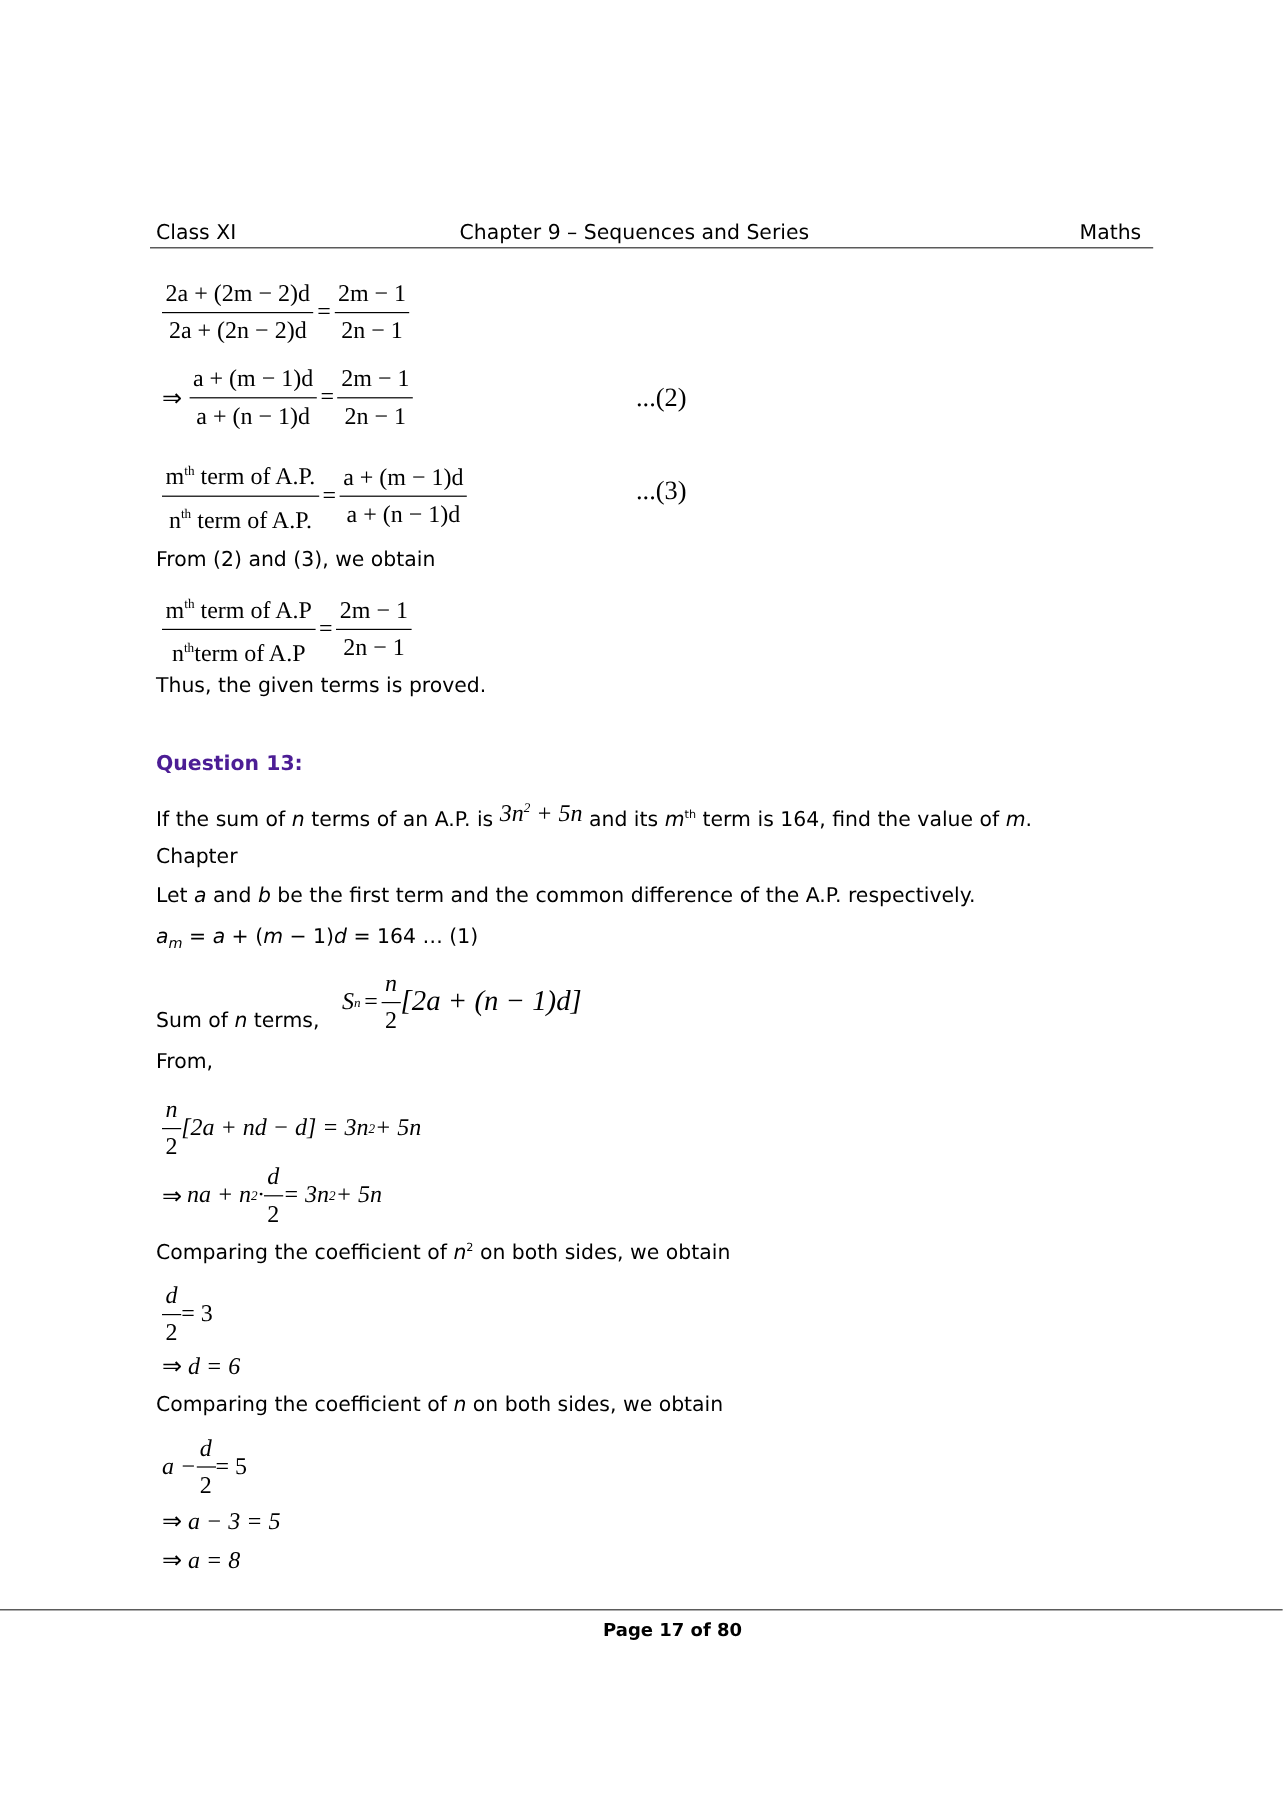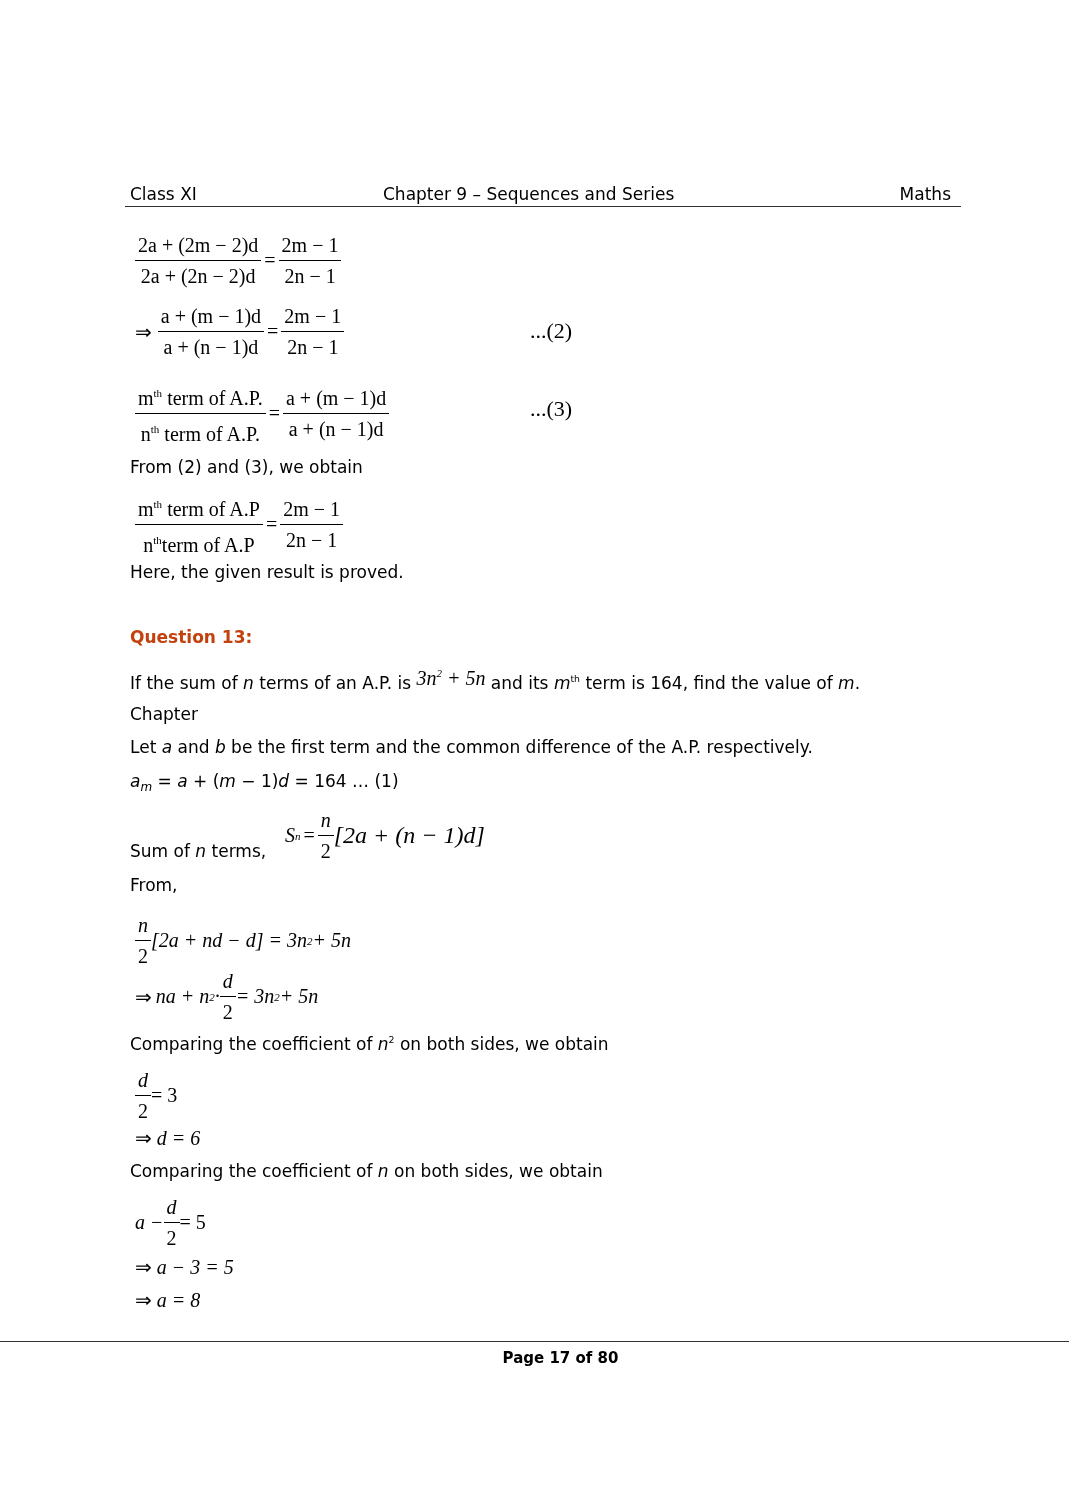--- a/index.html
+++ b/index.html
@@ -10,21 +10,21 @@
   .serif { font-family:"Liberation Serif", serif; font-size:20px; }
   .it { font-style:italic; }
   .header { left:125px; top:184px; width:836px; height:22px; border-bottom:1.5px solid #333; }
   .header span { position:absolute; top:0; font-size:17px; }
   .frac { display:inline-flex; flex-direction:column; align-items:center; vertical-align:middle; }
   .frac .num { border-bottom:1.2px solid #000; padding:0 3px 2px 3px; line-height:26px; }
   .frac .den { padding:2px 3px 0 3px; line-height:26px; }
   .row { display:flex; align-items:center; white-space:nowrap; }
   .eq { margin:0 3px; }
   sup { font-size:0.55em; }
-  .q-title { color:#c2410c; font-weight:bold; font-size:17px; }
+  .q-title { color:#4c1d95; font-weight:bold; font-size:17px; }
   .footer-line { left:0; top:1341px; width:1069px; border-top:1.5px solid #333; }
   .footer { left:0; width:1069px; top:1349px; text-align:center; font-weight:bold; font-size:15px;padding-left:26px; }
   .tag { font-family:"Liberation Serif", serif; font-size:22px; }
 </style>
 </head>
 <body>
 
 <div class="abs header">
   <span style="left:5px">Class XI</span>
   <span style="left:258px">Chapter 9 – Sequences and Series</span>
@@ -77,21 +77,21 @@
     <span class="num"><span>m</span><sup>th</sup><span> term of A.P</span></span>
     <span class="den"><span>n</span><sup>th</sup><span>term of A.P</span></span>
   </span>
   <span class="eq">=</span>
   <span class="frac">
       <span class="num">2m − 1</span>
       <span class="den">2n − 1</span>
     </span>
 </div>
 
-<div class="abs sans" style="left:130px; top:562px;">Here, the given result is proved.</div>
+<div class="abs sans" style="left:130px; top:562px;">Thus, the given terms is proved.</div>
 
 <div class="abs q-title" style="left:130px; top:627px;">Question 13:</div>
 
 <div class="abs sans" style="left:130px; top:671px; white-space:nowrap;">
   <span>If the sum of </span><span class="it">n</span><span> terms of an A.P. is </span><span class="serif it" style="font-size:20px; position:relative; top:-4px;margin-top:36px;"><span>3n</span><sup>2</sup><span> + 5n</span></span><span> and its </span><span class="it">m</span><sup>th</sup><span> term is 164, find the value of </span><span class="it">m</span><span>.</span>
 </div>
 
 <div class="abs sans" style="left:130px; top:704px;">Chapter</div>
 
 <div class="abs sans" style="left:130px; top:737px; white-space:nowrap;">

